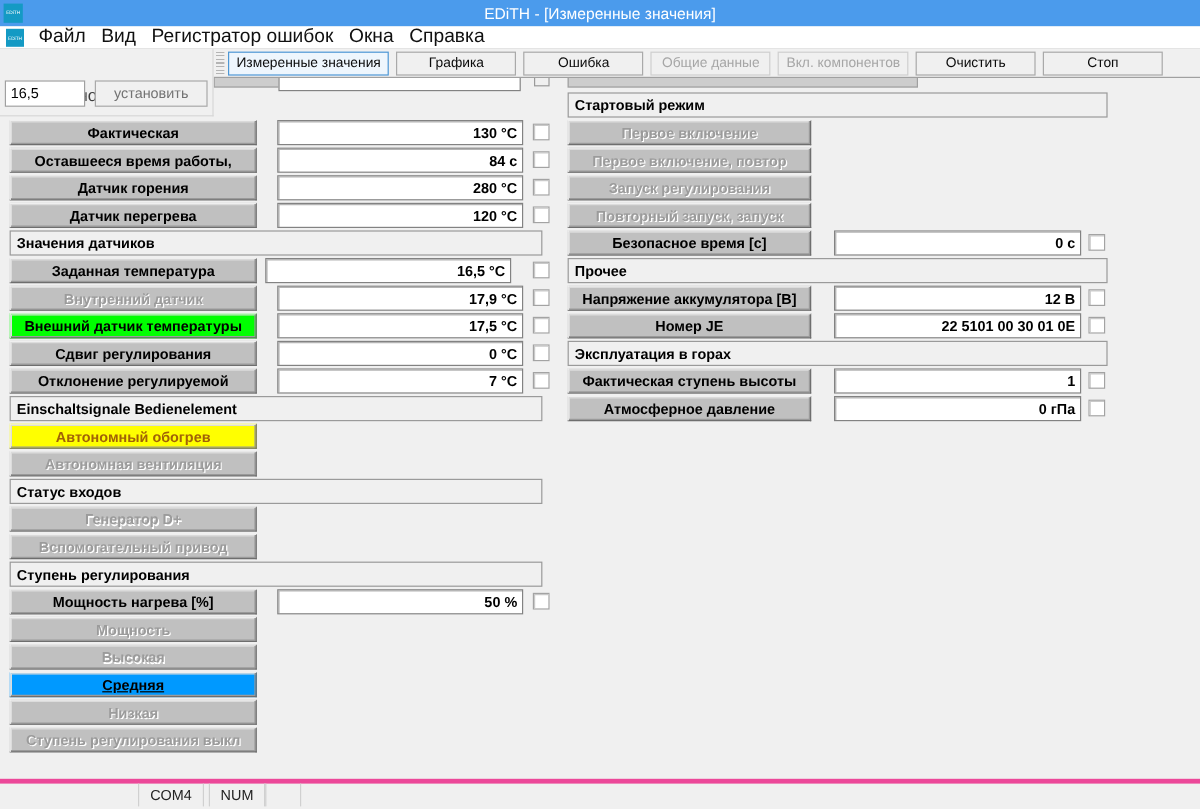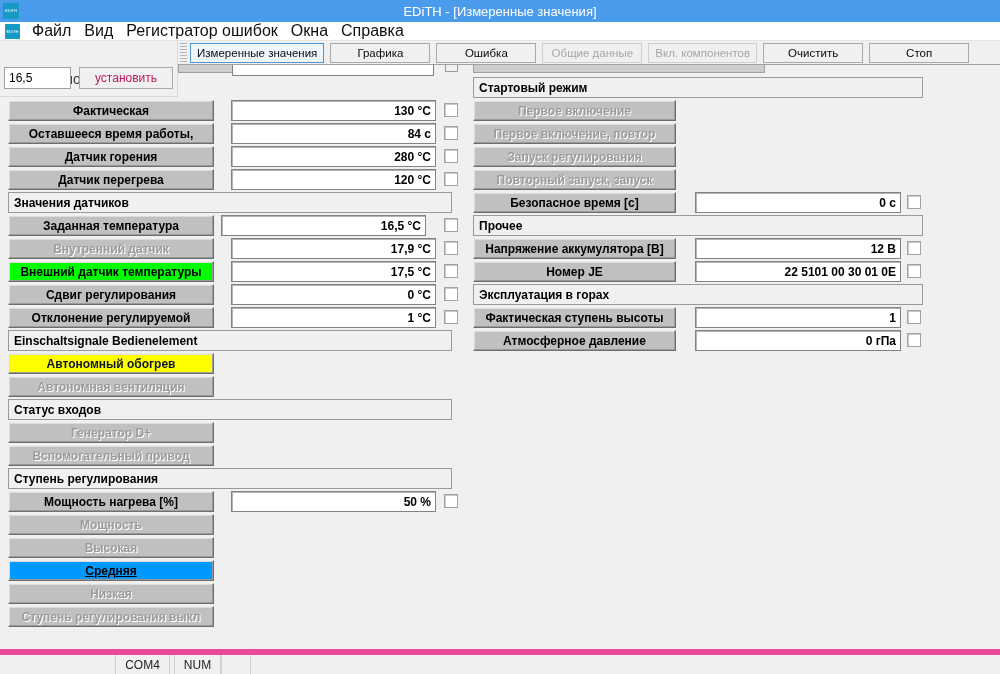--- a/index.html
+++ b/index.html
@@ -160,21 +160,21 @@
     display: flex; align-items: center; justify-content: center;
     white-space: nowrap;
     overflow: hidden;
     font-family: "Liberation Sans", sans-serif;
   }
   .btn-label.off {
     color: #9b9b9b;
     text-shadow: 1px 1px 0 #ffffff;
   }
   .btn-label.green { background: #00ff00; color: #000; }
-  .btn-label.yellow { background: #ffff00; color: #0f172a; }
+  .btn-label.yellow { background: #ffff00; color: #a16207; }
   .btn-label.blue { background: #0099ff; color: #000; }
 
   .group-header {
     position: absolute;
     height: 21px;
     background: #f0f0f0;
     border: 1px solid #9a9a9a;
     color: #000000;
     font-size: 12px;
     font-weight: bold;
@@ -239,32 +239,32 @@
     display: flex; align-items: center;
     font-family: "Liberation Sans", sans-serif;
   }
   .setpoint-btn {
     position: absolute;
     left: 79px; top: 26px;
     width: 94px; height: 22px;
     background: #f0f0f0;
     border: 1px solid #a9a9a9;
     font-size: 12px;
-    color: #be185d;
+    color: #737373;
     display: flex; align-items: center; justify-content: center;
     font-family: "Liberation Sans", sans-serif;
   }
 
   
   .statusbar {
     position: absolute;
     left: 0; bottom: 0;
     width: 1000px; height: 25px;
     background: #f0f0f0;
-    border-top: 6px solid #ec4899;
+    border-top: 4px solid #ec4899;
     display: flex; align-items: flex-start;
   }
   .status-cell {
     height: 19px;
     border-left: 1px solid #d0d0d0;
     border-right: 1px solid #d0d0d0;
     font-size: 12px;
     color: #222;
     display: flex; align-items: center; justify-content: center;
     font-family: "Liberation Sans", sans-serif;
@@ -330,21 +330,21 @@
         <div class="btn-label off" style="position: absolute; left: 8px; top: 173px; width: 206px;">Внутренний датчик</div>
         <div class="value-field" style="left: 231px; top: 173px; width: 205px;">17,9 °C</div>
         <div class="row-check" style="left: 444px; top: 176px;"></div>
         <div class="btn-label green" style="position: absolute; left: 8px; top: 196px; width: 206px;">Внешний датчик температуры</div>
         <div class="value-field" style="left: 231px; top: 196px; width: 205px;">17,5 °C</div>
         <div class="row-check" style="left: 444px; top: 199px;"></div>
         <div class="btn-label" style="position: absolute; left: 8px; top: 219px; width: 206px;">Сдвиг регулирования</div>
         <div class="value-field" style="left: 231px; top: 219px; width: 205px;">0 °C</div>
         <div class="row-check" style="left: 444px; top: 222px;"></div>
         <div class="btn-label" style="position: absolute; left: 8px; top: 242px; width: 206px;">Отклонение регулируемой</div>
-        <div class="value-field" style="left: 231px; top: 242px; width: 205px;">1 °C</div>
+        <div class="value-field" style="left: 231px; top: 242px; width: 205px;">7 °C</div>
         <div class="row-check" style="left: 444px; top: 245px;"></div>
         <div class="group-header" style="left: 8px; top: 265px; width: 444px;">Einschaltsignale Bedienelement</div>
         <div class="btn-label yellow" style="position: absolute; left: 8px; top: 288px; width: 206px;">Автономный обогрев</div>
         <div class="btn-label off" style="position: absolute; left: 8px; top: 311px; width: 206px;">Автономная вентиляция</div>
         <div class="group-header" style="left: 8px; top: 334px; width: 444px;">Статус входов</div>
         <div class="btn-label off" style="position: absolute; left: 8px; top: 357px; width: 206px;">Генератор D+</div>
         <div class="btn-label off" style="position: absolute; left: 8px; top: 380px; width: 206px;">Вспомогательный привод</div>
         <div class="group-header" style="left: 8px; top: 403px; width: 444px;">Ступень регулирования</div>
         <div class="btn-label" style="position: absolute; left: 8px; top: 426px; width: 206px;">Мощность нагрева [%]</div>
         <div class="value-field" style="left: 231px; top: 426px; width: 205px;">50 %</div>

